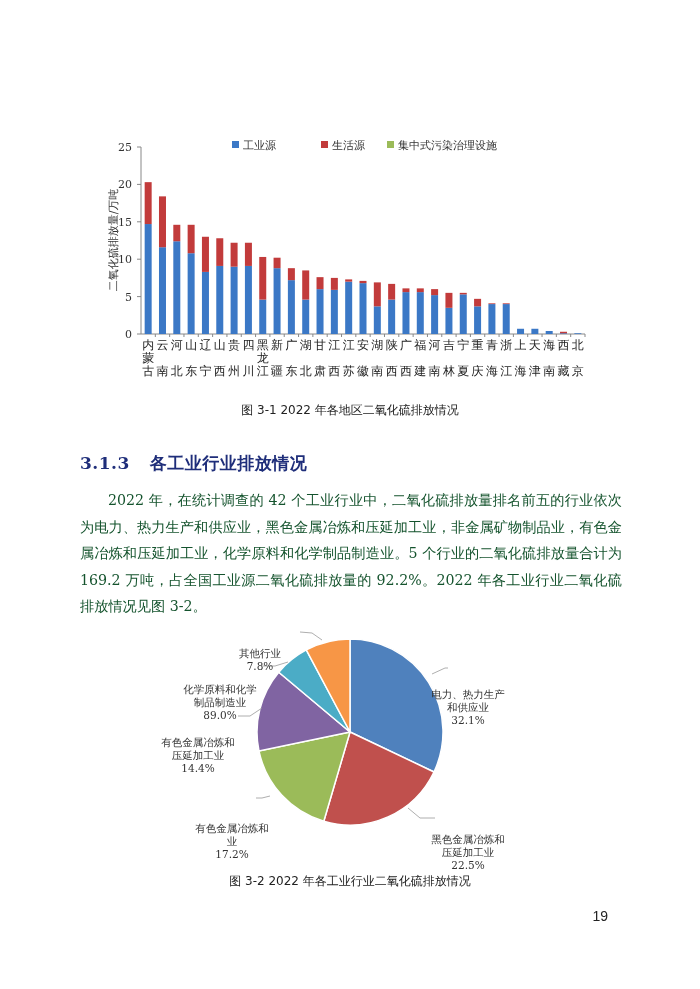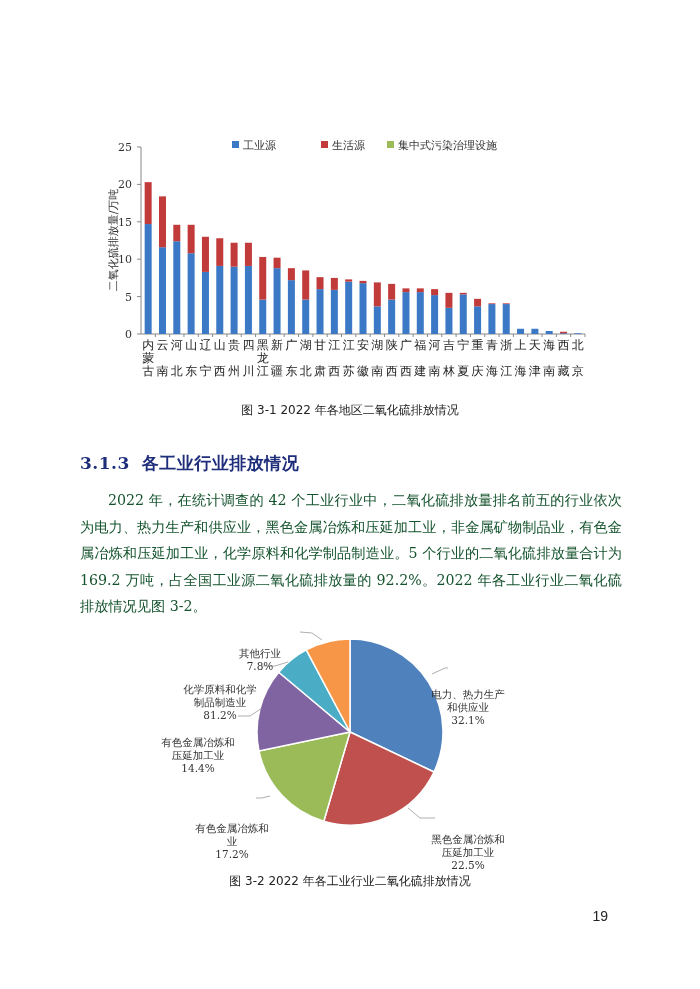--- a/index.html
+++ b/index.html
@@ -2,21 +2,21 @@
 <html><head>
 <meta charset="utf-8">
 <style>
   html,body{margin:0;padding:0;background:#fff;}
   body{width:700px;height:989px;position:relative;overflow:hidden;font-family:"DejaVu Serif","Liberation Serif",serif;color:#222;}
   .abs{position:absolute;}
   #bar-chart{left:0;top:0;width:700px;height:390px;}
   #bar-chart svg{position:absolute;left:0;top:0;}
   .caption{position:absolute;width:700px;text-align:center;font-family:"DejaVu Sans","Liberation Sans",sans-serif;font-size:12px;color:#222;}
   .section-title{position:absolute;left:80px;top:452px;font-size:17px;font-weight:bold;color:#1f2e7a;font-family:"DejaVu Serif","Liberation Serif",serif;letter-spacing:0.5px;}
-  .section-title .num{margin-right:12px;}
+  .section-title .num{margin-right:20px;}
   .body-text{position:absolute;left:80px;top:487px;width:542px;font-size:14.2px;line-height:26.5px;text-align:justify;color:#14532d;text-indent:28px;}
   .page-number{position:absolute;right:92px;top:908px;font-family:Liberation Sans, sans-serif;font-size:14px;color:#222;}
   .pie-label{position:absolute;font-size:10.5px;line-height:13px;text-align:center;color:#333;white-space:pre-line;margin-top:32px;}
 </style>
 </head>
 <body>
 
 <div id="bar-chart" class="abs">
   <svg id="bar-svg" width="700" height="390">
       <line x1="141" y1="147" x2="141" y2="334" stroke="#888" stroke-width="1"></line>
@@ -226,20 +226,20 @@
 压延加工业</span>
 <span>22.5%</span></div>
   <div class="pie-label" style="left:182px;top:190px;width:100px;"><span>有色金属冶炼和
 业</span>
 <span>17.2%</span></div>
   <div class="pie-label" style="left:148px;top:104px;width:100px;"><span>有色金属冶炼和
 压延加工业</span>
 <span>14.4%</span></div>
   <div class="pie-label" style="left:170px;top:51px;width:100px;"><span>化学原料和化学
 制品制造业</span>
-<span>81.2%</span></div>
+<span>89.0%</span></div>
   <div class="pie-label" style="left:230px;top:15px;width:60px;"><span>其他行业</span>
 <span>7.8%</span></div>
 </div>
 
 <div class="caption" style="top:873px;">图 3-2   2022 年各工业行业二氧化硫排放情况</div>
 
 <div class="page-number">19</div>
 
 </body></html>

